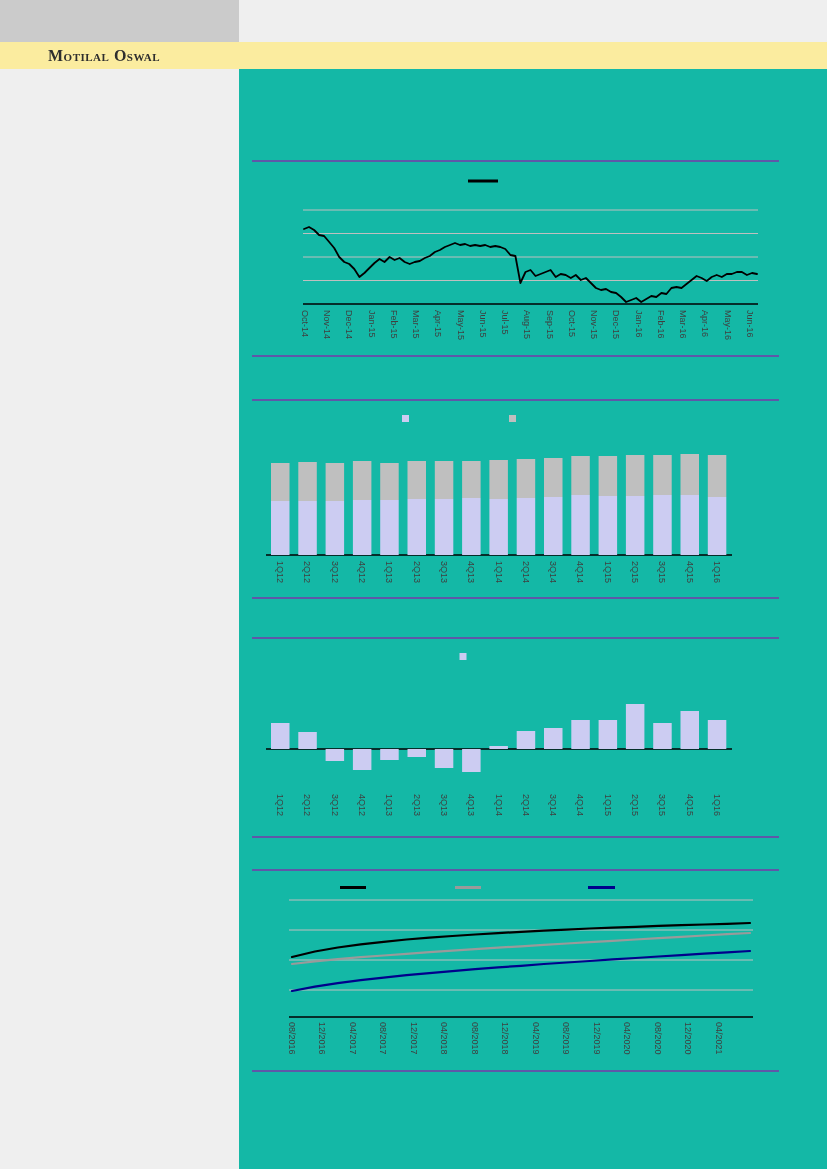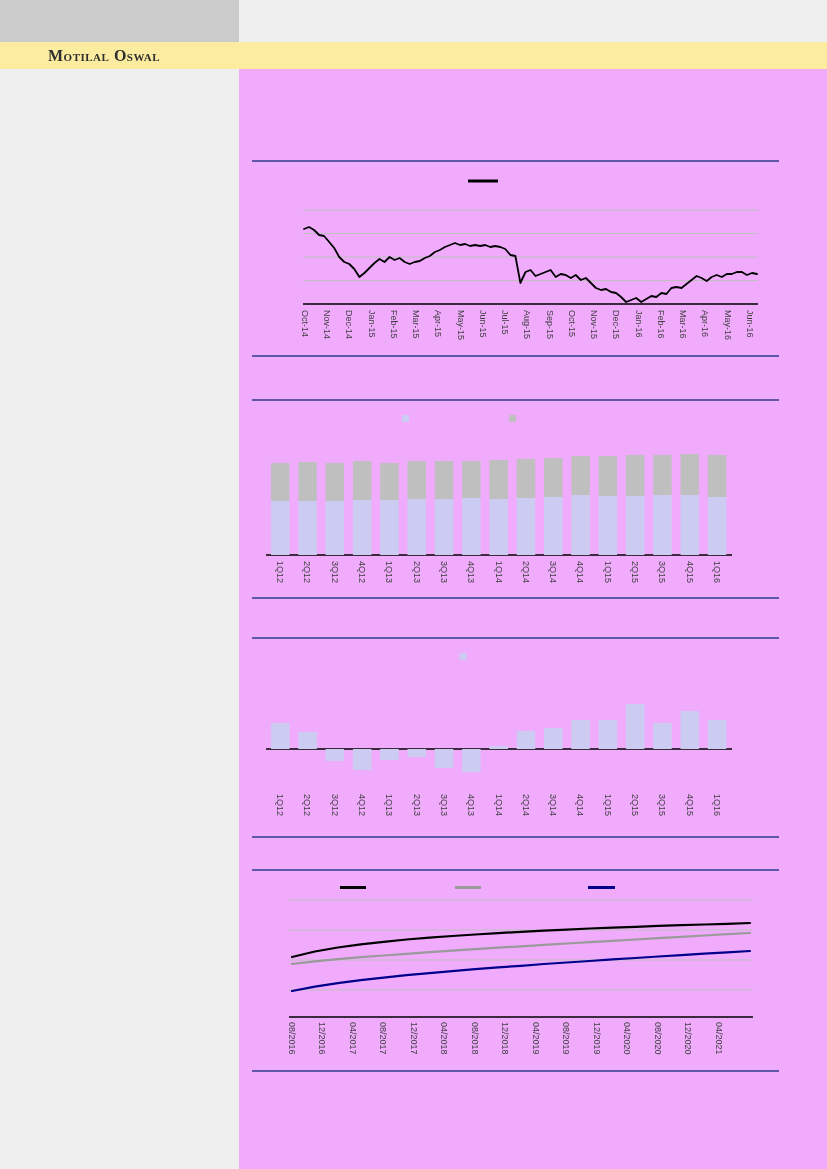--- a/index.html
+++ b/index.html
@@ -1,16 +1,16 @@
 <!DOCTYPE html>
 <html><head>
 <meta charset="utf-8">
 <style>
   html,body{margin:0;padding:0;background:#ffffff;}
-  #page{position:relative;width:827px;height:1169px;background:#f0abfc;overflow:hidden;
+  #page{position:relative;width:827px;height:1169px;background:#14b8a6;overflow:hidden;
         font-family:"Liberation Sans",sans-serif;}
   .block{position:absolute;}
   #header-left-block{left:0;top:0;width:239px;height:42px;background:#cbcbcb;}
   #header-right-block{left:239px;top:0;width:588px;height:42px;background:#efefef;}
   #brand-band{left:0;top:42px;width:827px;height:27px;background:#fbec9f;display:flex;align-items:center;}
   #brand-text{margin-left:48px;font-family:"Liberation Serif",serif;font-variant:small-caps;
               font-weight:600;font-size:16px;letter-spacing:0.5px;color:#2e2e2e;}
   #sidebar{left:0;top:69px;width:239px;height:1100px;background:#efefef;}
   .sep{position:absolute;left:252px;width:527px;height:2px;background:#5f57a8;}
   .chart-svg{position:absolute;left:252px;}

